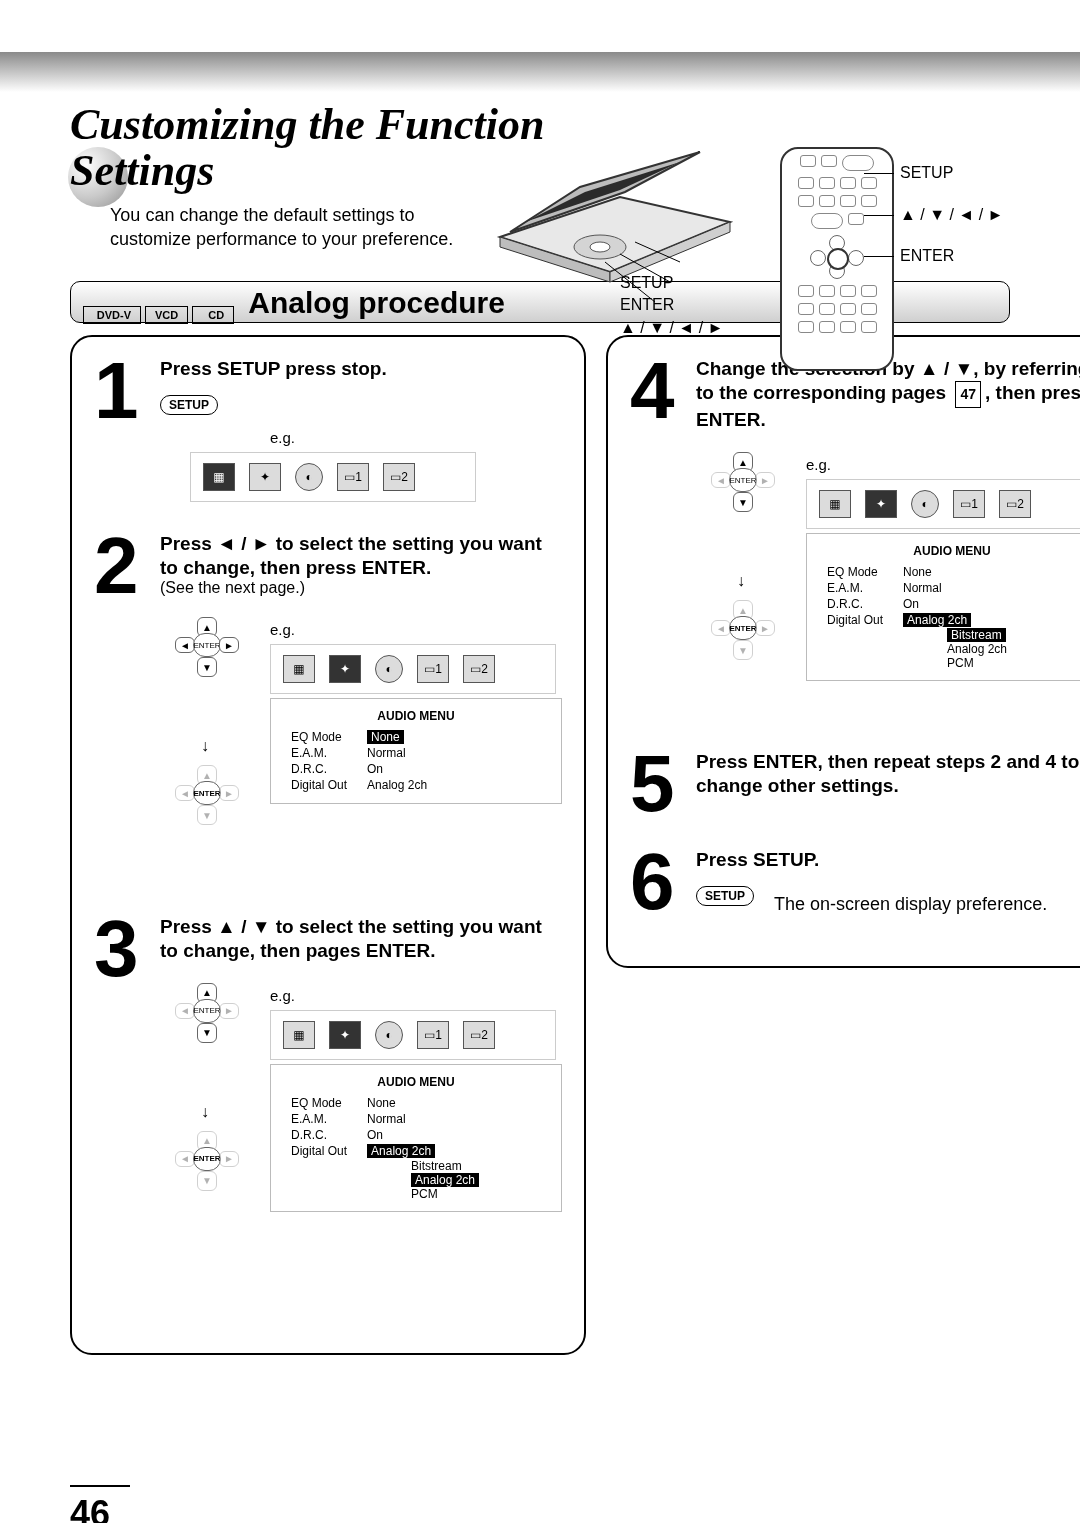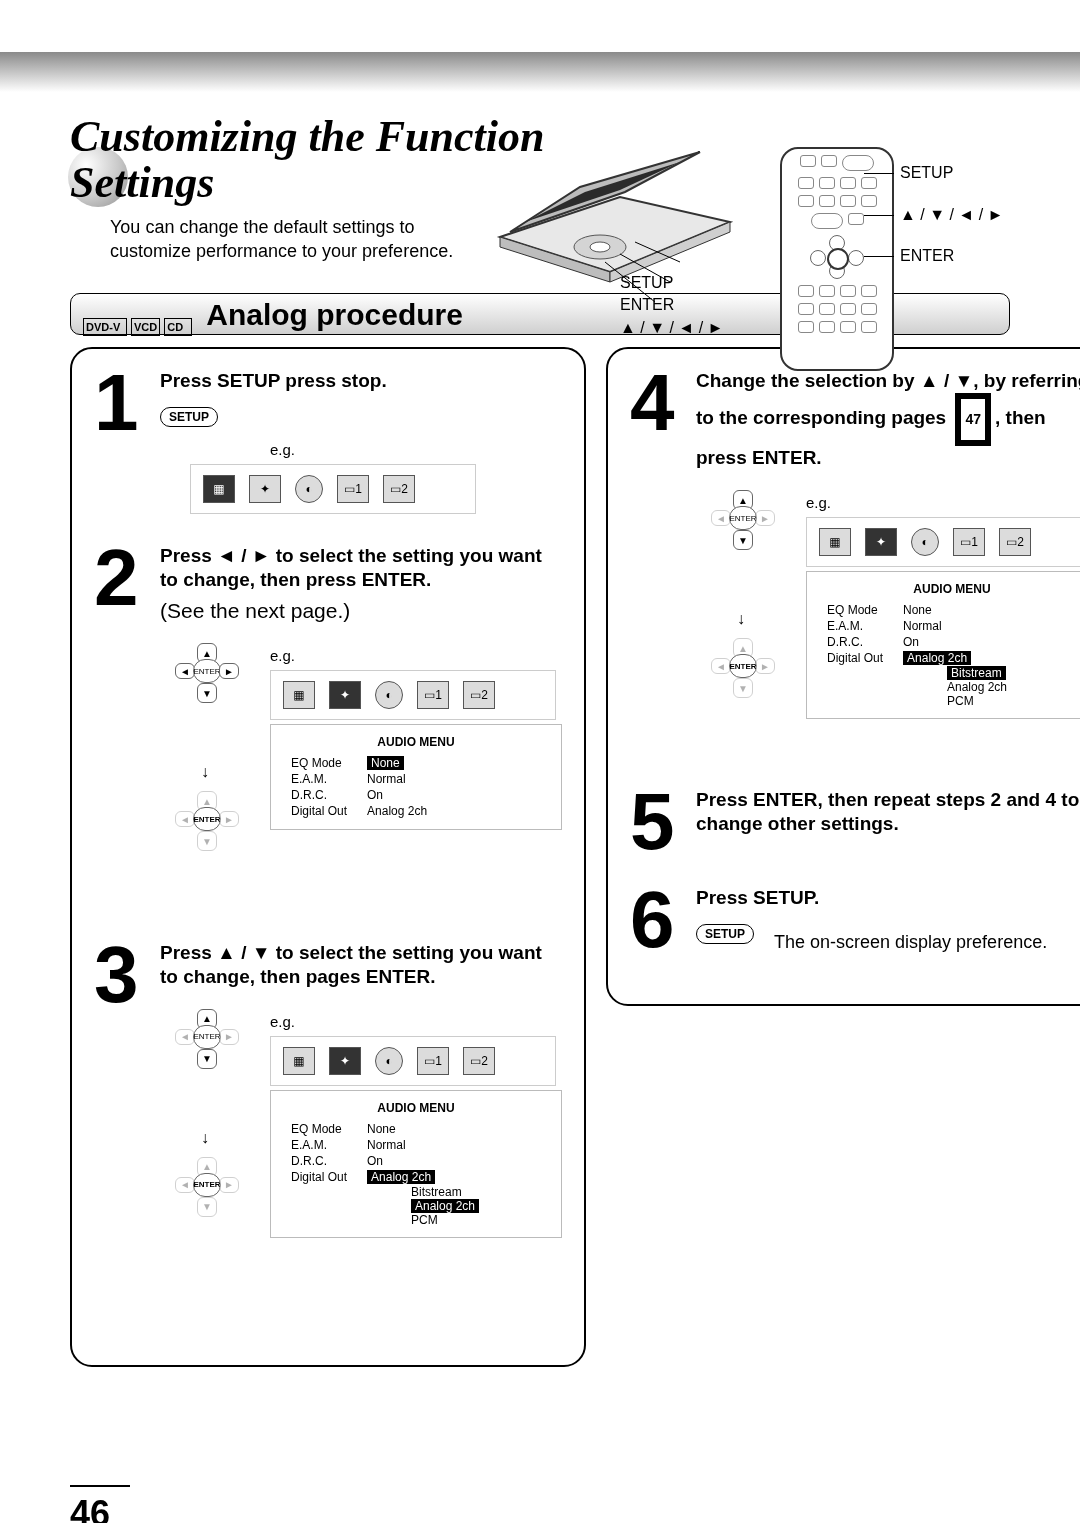--- a/index.html
+++ b/index.html
@@ -1,40 +1,40 @@
 <!DOCTYPE html>
 <html><head>
 <meta charset="utf-8">
 <style>
   html,body{margin:0;padding:0;background:#fff;font-family:Arial,Helvetica,sans-serif;color:#000}
   .page{width:1080px;height:1523px;position:relative;box-sizing:border-box;padding:0 70px 0 70px}
   .topfade{position:absolute;left:0;right:0;top:0;height:40px;background:linear-gradient(#8a8a8a,#fff)}
   .sect{font-weight:bold;font-size:22px;margin-top:52px}
-  .title{font-family:"Times New Roman",serif;font-style:italic;font-weight:bold;font-size:44px;line-height:1.05;margin-top:36px;position:relative;z-index:2}
+  .title{font-family:"Times New Roman",serif;font-style:italic;font-weight:bold;font-size:44px;line-height:1.05;margin-top:24px;position:relative;z-index:2}
   .ball{position:absolute;width:60px;height:60px;border-radius:50%;background:radial-gradient(circle at 30% 30%,#fff,#c9c9c9 55%,#8f8f8f);left:68px;top:95px;z-index:1}
   .intro{font-size:18px;margin:10px 0 0 40px;max-width:380px;line-height:1.3}
   .devwrap{position:absolute;left:470px;top:90px;width:320px;height:200px}
   .device-svg{width:270px;height:190px}
   .dev-labels{position:absolute;left:620px;top:220px;font-size:16px;line-height:1.4}
   .dev-labels div{white-space:nowrap}
   .remote{position:absolute;left:780px;top:95px;width:110px;height:220px;border:2px solid #333;border-radius:18px;background:#fff}
   .remote .row{display:flex;justify-content:center;gap:5px;margin-top:6px}
   .rk{width:14px;height:10px;border:1px solid #888;border-radius:3px;background:#fff}
   .rk.big{width:30px;height:14px;border-radius:8px}
   .remote .cross{position:relative;height:44px;margin-top:6px}
   .remote .cross .a{position:absolute;width:14px;height:14px;border:1px solid #666;border-radius:50%;background:#fff}
   .remote .cross .up{left:47px;top:0}
   .remote .cross .dn{left:47px;bottom:0}
   .remote .cross .lf{left:28px;top:15px}
   .remote .cross .rt{left:66px;top:15px}
   .remote .cross .ct{left:45px;top:13px;width:18px;height:18px;border:2px solid #333;border-radius:50%}
   .remote-lines{position:absolute;left:900px;top:100px;font-size:16px;line-height:2.6}
   .remote-lines div::before{content:"";display:inline-block;width:30px;height:1px;background:#000;vertical-align:middle;margin-right:6px;margin-left:-36px}
   .badges{display:flex;gap:4px;align-items:center;margin-bottom:-4px}
-  .badge{font-size:11px;font-weight:bold;border:1px solid #000;padding:2px 2px;display:inline-block;text-align:left}
+  .badge{font-size:11px;font-weight:bold;border:1px solid #000;padding:2px 9px;display:inline-block;text-align:right}
   .badge.db{min-width:38px}.badge.sm{min-width:22px}
   .procbar{border:1px solid #000;border-radius:10px;padding:4px 12px 2px 12px;margin-top:30px;display:flex;align-items:flex-end;gap:14px;background:linear-gradient(#fff,#cfcfcf)}
   .proc-title{font-size:30px;font-weight:bold;flex:1}
   .cols{display:flex;gap:20px;margin-top:12px}
   .col{flex:1;border:2px solid #000;border-radius:22px;padding:20px 22px;box-sizing:border-box}
   .col.left{min-height:1020px}
   .step{display:flex;gap:12px;margin-bottom:30px}
   .num{font-size:80px;font-weight:bold;line-height:.85;width:54px;flex-shrink:0;font-family:Arial,sans-serif}
   .sbody{flex:1;font-size:19px}
   .sinstr{font-weight:bold;line-height:1.25}
@@ -54,22 +54,22 @@
   .hl{background:#000;color:#fff;padding:0 4px}
   .subopts{margin-left:130px;font-size:12px}
   .cross2{width:80px;height:110px;position:relative;margin:10px auto}
   .cross2 .b{position:absolute;border:1px solid #666;border-radius:6px;background:#fff;font-size:10px;display:flex;align-items:center;justify-content:center}
   .cross2 .up{left:32px;top:0;width:18px;height:18px}
   .cross2 .dn{left:32px;top:40px;width:18px;height:18px}
   .cross2 .lf{left:10px;top:20px;width:18px;height:14px}
   .cross2 .rt{left:54px;top:20px;width:18px;height:14px}
   .cross2 .ct{left:28px;top:16px;width:26px;height:22px;border-radius:12px;font-size:8px}
   .cross2.enter .ct{font-weight:bold}
-  .note{font-size:21px;margin-top:8px}
-  .pref{display:inline-block;border:6px solid #000000;padding:12px 4px;font-size:14px;font-weight:bold;margin:0 4px}
+  .note{font-size:16px;margin-top:0}
+  .pref{display:inline-block;border:1px solid #000000;padding:4px 4px;font-size:14px;font-weight:bold;margin:0 4px}
   .pagenum{position:absolute;left:70px;bottom:40px;font-size:36px;font-weight:bold;border-top:2px solid #000;padding-top:6px;width:60px}
   .step-side{display:flex;gap:20px;align-items:flex-start}
   .side-ctrl{width:90px;flex-shrink:0}
   .arrow-down::after{content:"↓";display:block;text-align:center;font-size:16px;font-weight:bold;margin:4px 0}
 </style>
 </head>
 <body>
 
 <div class="page">
   <div class="topfade"></div>

